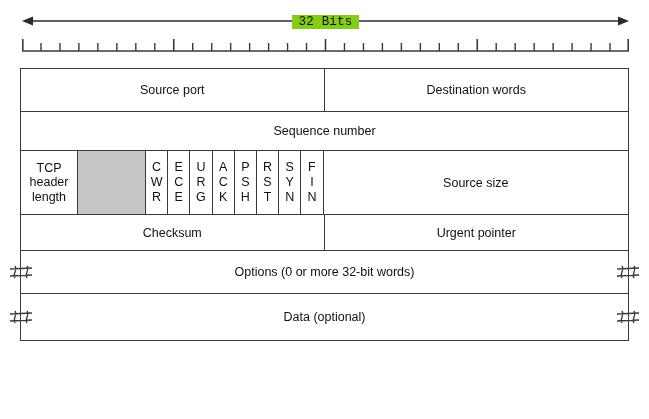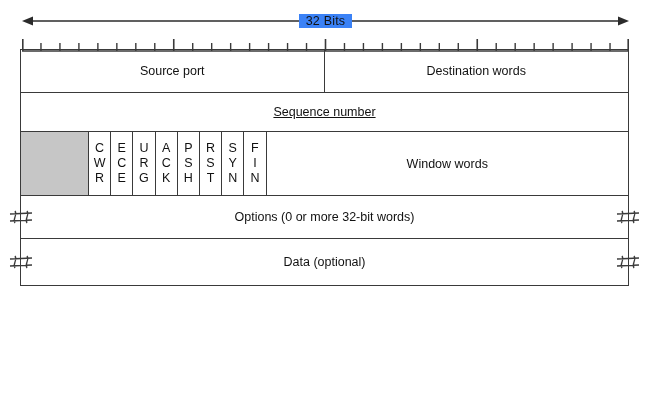--- a/index.html
+++ b/index.html
@@ -34,37 +34,38 @@
     left: 0;
     top: 0;
     width: 607px;
     text-align: center;
     font-size: 12.5px;
     line-height: 22px;
     color: #111;
     letter-spacing: 0.2px;
   }
   .scale-label span {
-    background: #3b82f6;
+    background: #84cc16;
     padding: 0 7px;
+    font-family: Liberation Mono, monospace;
   }
 
   .ruler {
     position: absolute;
     left: 22px;
     top: 38px;
     width: 607px;
     height: 14px;
   }
 
   
   .frame {
     position: absolute;
     left: 20px;
-    top: 49px;
+    top: 68px;
     width: 609px;
     border: 1.4px solid #3a3a3a;
     border-bottom: none;
     box-sizing: border-box;
   }
   .row {
     display: flex;
     border-bottom: 1.4px solid #3a3a3a;
     box-sizing: border-box;
     position: relative;
@@ -77,21 +78,21 @@
     font-size: 12.5px;
     color: #111;
     text-align: center;
     overflow: hidden;
   }
   .divider {
     border-right: 1.4px solid #3a3a3a;
   }
 
   .row-ports { height: 43px; }
-  .row-seq   { height: 39px; text-decoration: underline; }
+  .row-seq   { height: 39px; }
   .row-ack   { height: 39px; }
   .row-flags { height: 64px; }
   .row-cksum { height: 36px; }
   .row-options { height: 43px; }
   .row-data  { height: 47px; }
 
   .half { width: 50%; }
 
   
   .hdrlen {
@@ -196,20 +197,23 @@
       <div class="cell half divider">Source port</div>
       <div class="cell half">Destination words</div>
     </div>
 
     <div class="row row-seq">
       <div class="cell" style="width:100%">Sequence number</div>
     </div>
 
 
     <div class="row row-flags">
+      <div class="cell hdrlen divider">TCP
+header
+length</div>
       <div class="cell reserved divider"></div>
       <div class="cell flagbox divider">C
 W
 R</div>
       <div class="cell flagbox divider">E
 C
 E</div>
       <div class="cell flagbox divider">U
 R
 G</div>
@@ -221,23 +225,27 @@
 H</div>
       <div class="cell flagbox divider">R
 S
 T</div>
       <div class="cell flagbox divider">S
 Y
 N</div>
       <div class="cell flagbox divider">F
 I
 N</div>
-      <div class="cell winsize">Window words</div>
-    </div>
-
+      <div class="cell winsize">Source size</div>
+    </div>
+
+    <div class="row row-cksum">
+      <div class="cell half divider">Checksum</div>
+      <div class="cell half">Urgent pointer</div>
+    </div>
 
     <div class="row row-options brk-row">
       <div class="cell" style="width:100%">Options (0 or more 32-bit words)</div>
       <div class="breakmark left" style="top:14px; left:-13px;">
         <svg width="26" height="14" viewBox="0 0 26 14">
             <path class="brkline" d="M2 4 L24 3 M2 11 L24 10 M7 1 C10 5, 4 9, 7 13 M19 1 C22 5, 16 9, 19 13"></path>
           </svg>
       </div>
       <div class="breakmark right" style="top:14px; right:-13px;">
         <svg width="26" height="14" viewBox="0 0 26 14">

